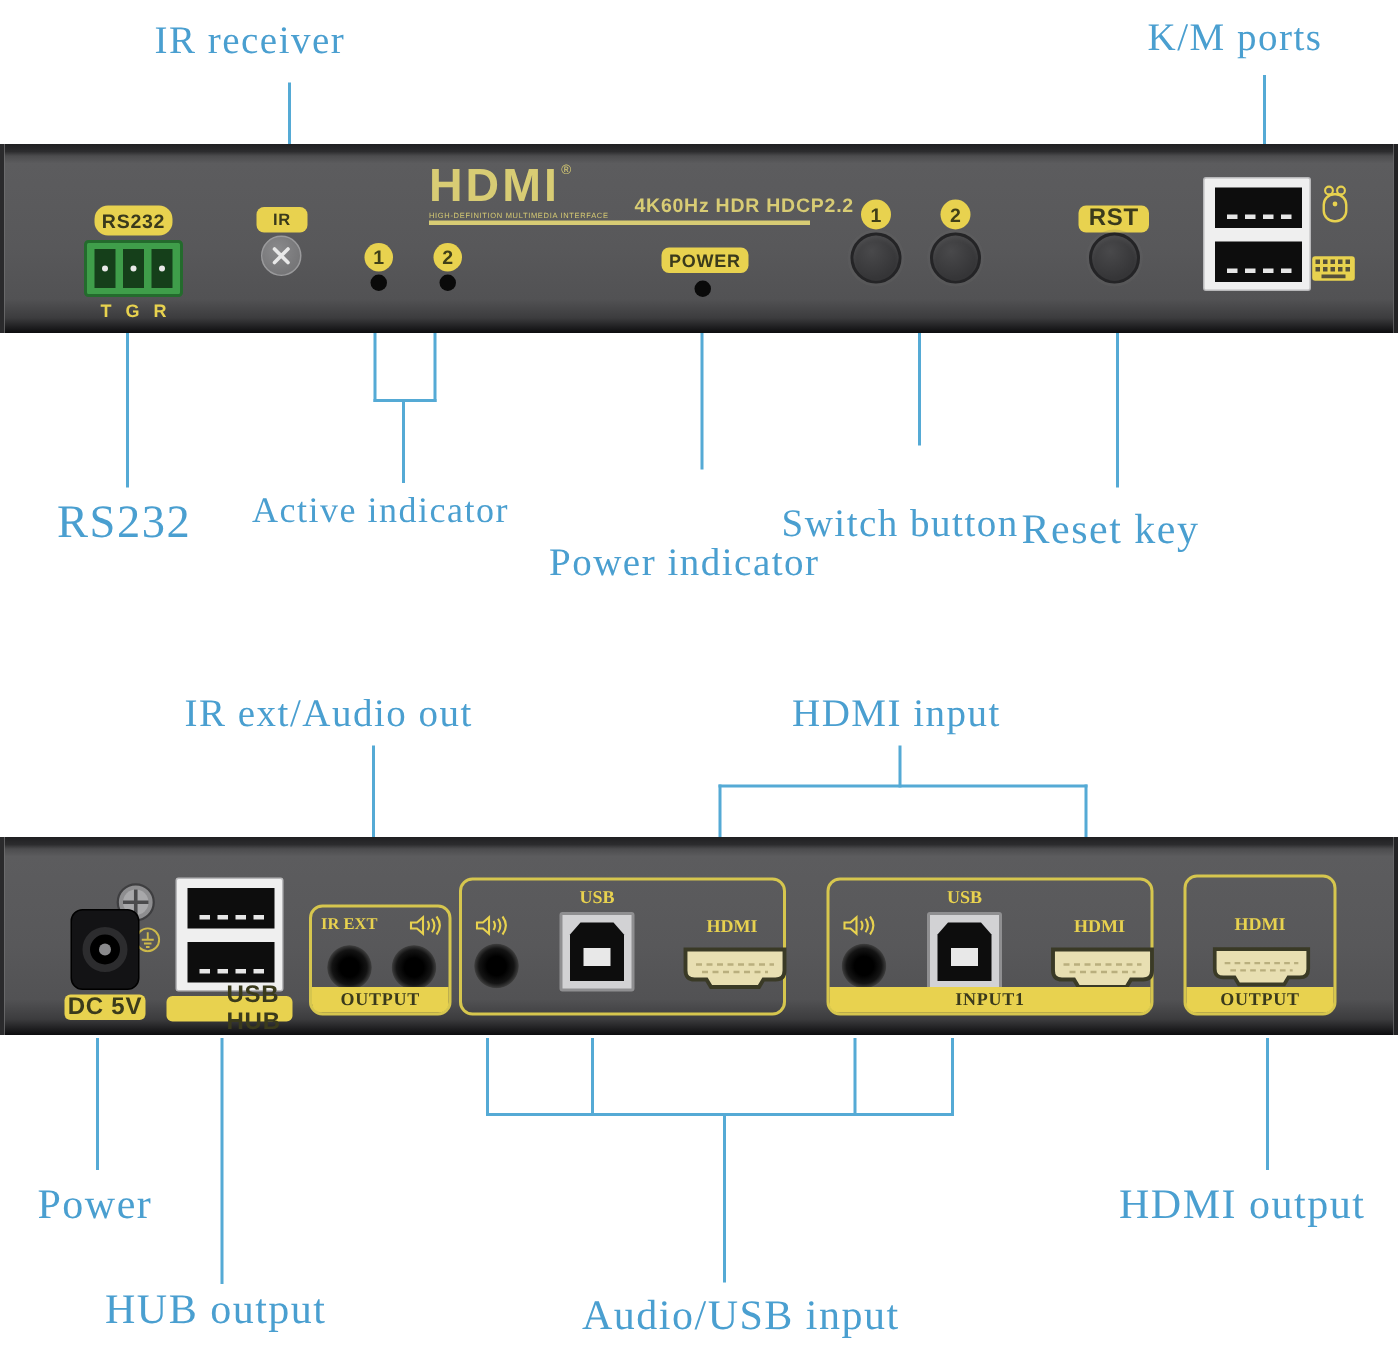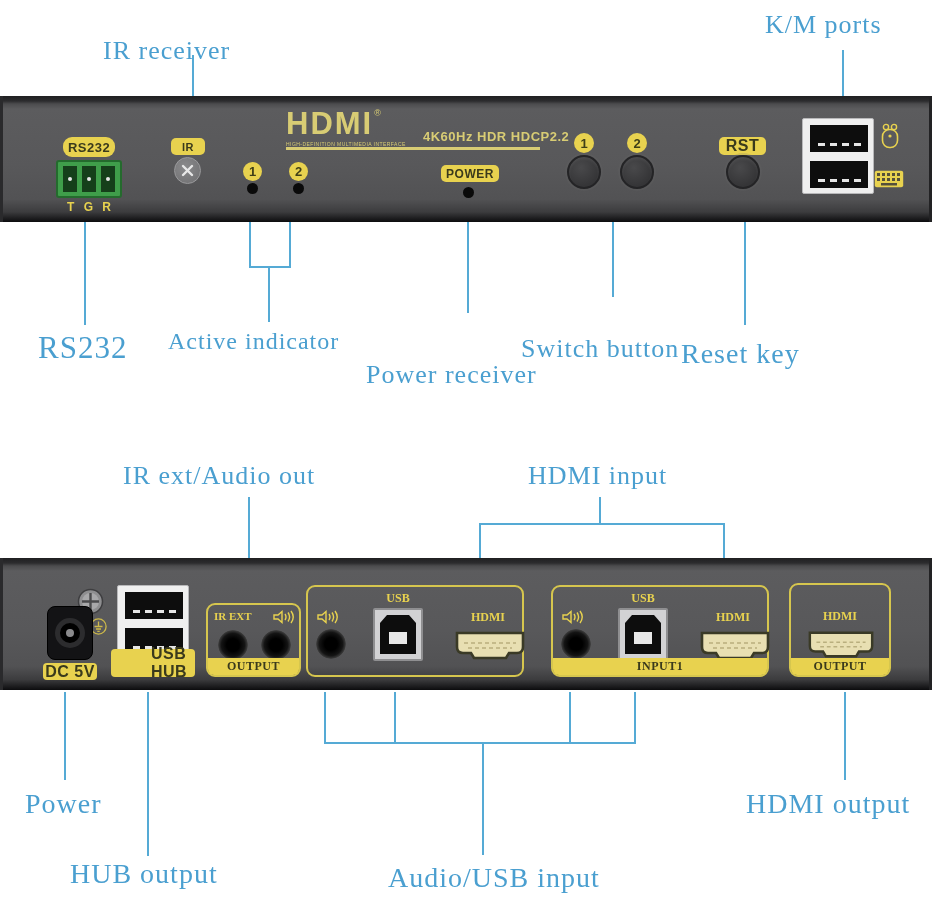--- a/index.html
+++ b/index.html
@@ -36,21 +36,21 @@
   .jack{position:absolute;width:30px;height:30px;border-radius:50%;background:radial-gradient(circle,#000 30%,#141414 55%,#3a3a3a 68%,#9a9a9c 80%,#2e2e30 95%);}
   .hdmi-logo-txt{font-weight:bold;color:var(--khaki);font-size:31px;letter-spacing:2px;line-height:1;}
   .hdmi-logo-tag{font-size:5px;color:var(--khaki);letter-spacing:.45px;white-space:nowrap;margin-top:2px;}
   .specs{position:absolute;color:var(--khaki);font-weight:bold;font-size:13px;letter-spacing:.5px;white-space:nowrap;}
 </style>
 </head>
 <body>
 
 <div class="stage">
 
-  <div class="co-label" style="left:103px;top:12px;margin-top:24px;">IR receiver</div>
+  <div class="co-label" style="left:103px;top:12px;">IR receiver</div>
   <div class="co-label" style="left:765px;top:10px;">K/M ports</div>
   <div class="vline" style="left:192px;top:55px;height:41px;"></div>
   <div class="vline" style="left:842px;top:50px;height:46px;"></div>
 
   <div class="panel front">
 
     <div class="pill" style="left:60px;top:41px;width:52px;height:20px;font-size:13px;">RS232</div>
     <div class="abs" style="left:53px;top:64px;width:66px;height:38px;background:#3f9e4a;border:2px solid #246b2d;border-radius:3px;display:flex;align-items:center;justify-content:space-evenly;">
       <span style="width:14px;height:26px;background:#153f1a;display:flex;align-items:center;justify-content:center;">
           <i style="width:4px;height:4px;background:#e8e8e8;border-radius:50%;"></i>
@@ -138,21 +138,21 @@
   <div class="vline" style="left:84px;top:222px;height:103px;"></div>
   <div class="co-label lg" style="left:38px;top:330px;">RS232</div>
 
   <div class="vline" style="left:249px;top:222px;height:46px;"></div>
   <div class="vline" style="left:289px;top:222px;height:46px;"></div>
   <div class="hline" style="left:249px;top:266px;width:42px;"></div>
   <div class="vline" style="left:268px;top:266px;height:56px;"></div>
   <div class="co-label" style="left:168px;top:328px;font-size:24px;">Active indicator</div>
 
   <div class="vline" style="left:467px;top:222px;height:91px;"></div>
-  <div class="co-label" style="left:366px;top:360px;">Power receiver</div>
+  <div class="co-label" style="left:366px;top:360px;">Power indicator</div>
 
   <div class="vline" style="left:612px;top:222px;height:75px;"></div>
   <div class="co-label" style="left:521px;top:302px;margin-top:32px;">Switch button</div>
 
   <div class="vline" style="left:744px;top:222px;height:103px;"></div>
   <div class="co-label" style="left:681px;top:338px;font-size:28px;">Reset key</div>
 
   <div class="co-label" style="left:123px;top:461px;">IR ext/Audio out</div>
   <div class="vline" style="left:248px;top:497px;height:61px;"></div>
 
@@ -188,21 +188,21 @@
           <i></i>
           <i></i>
         </div>
       <div class="usbslot" style="left:7px;top:42px;width:58px;height:27px;">
           <i></i>
           <i></i>
           <i></i>
           <i></i>
         </div>
     </div>
-    <div class="pill" style="left:108px;top:91px;width:84px;height:28px;border-radius:4px;padding-left:40px;">USB HUB</div>
+    <div class="pill" style="left:108px;top:106px;width:84px;height:17px;border-radius:4px;padding-left:40px;">USB HUB</div>
 
     <div class="group" style="left:203px;top:45px;width:95px;height:74px;">
       <div class="ylabel" style="left:6px;top:5px;font-size:11px;">IR EXT</div>
       <svg class="abs" style="left:64px;top:4px;" width="24" height="16" viewBox="0 0 24 16">
         <path d="M2,6 H6 L10,2.5 V13.5 L6,10 H2 Z" fill="none" stroke="#e8d24f" stroke-width="1.4"></path>
         <path d="M13,5 q2,3 0,6 M16,3.5 q3.2,4.5 0,9 M19,2 q4.5,6 0,12" fill="none" stroke="#e8d24f" stroke-width="1.4"></path>
       </svg>
       <div class="jack" style="left:10px;top:25px;"></div>
       <div class="jack" style="left:53px;top:25px;"></div>
       <div class="groupbar">OUTPUT</div>

